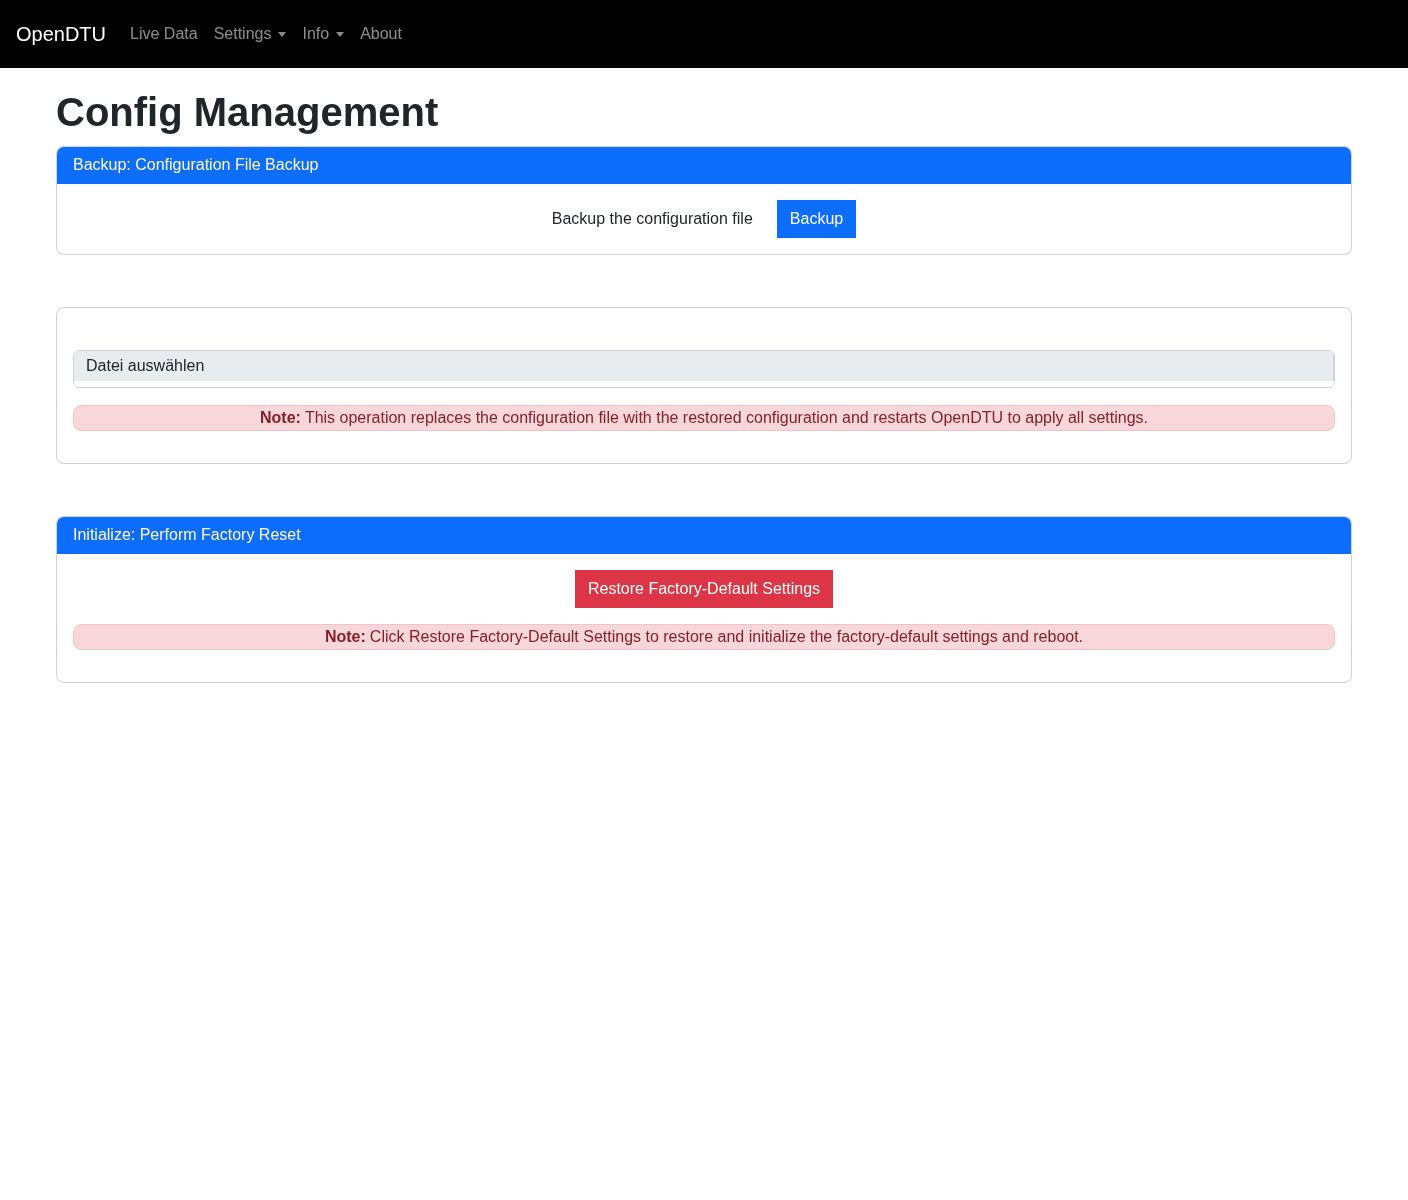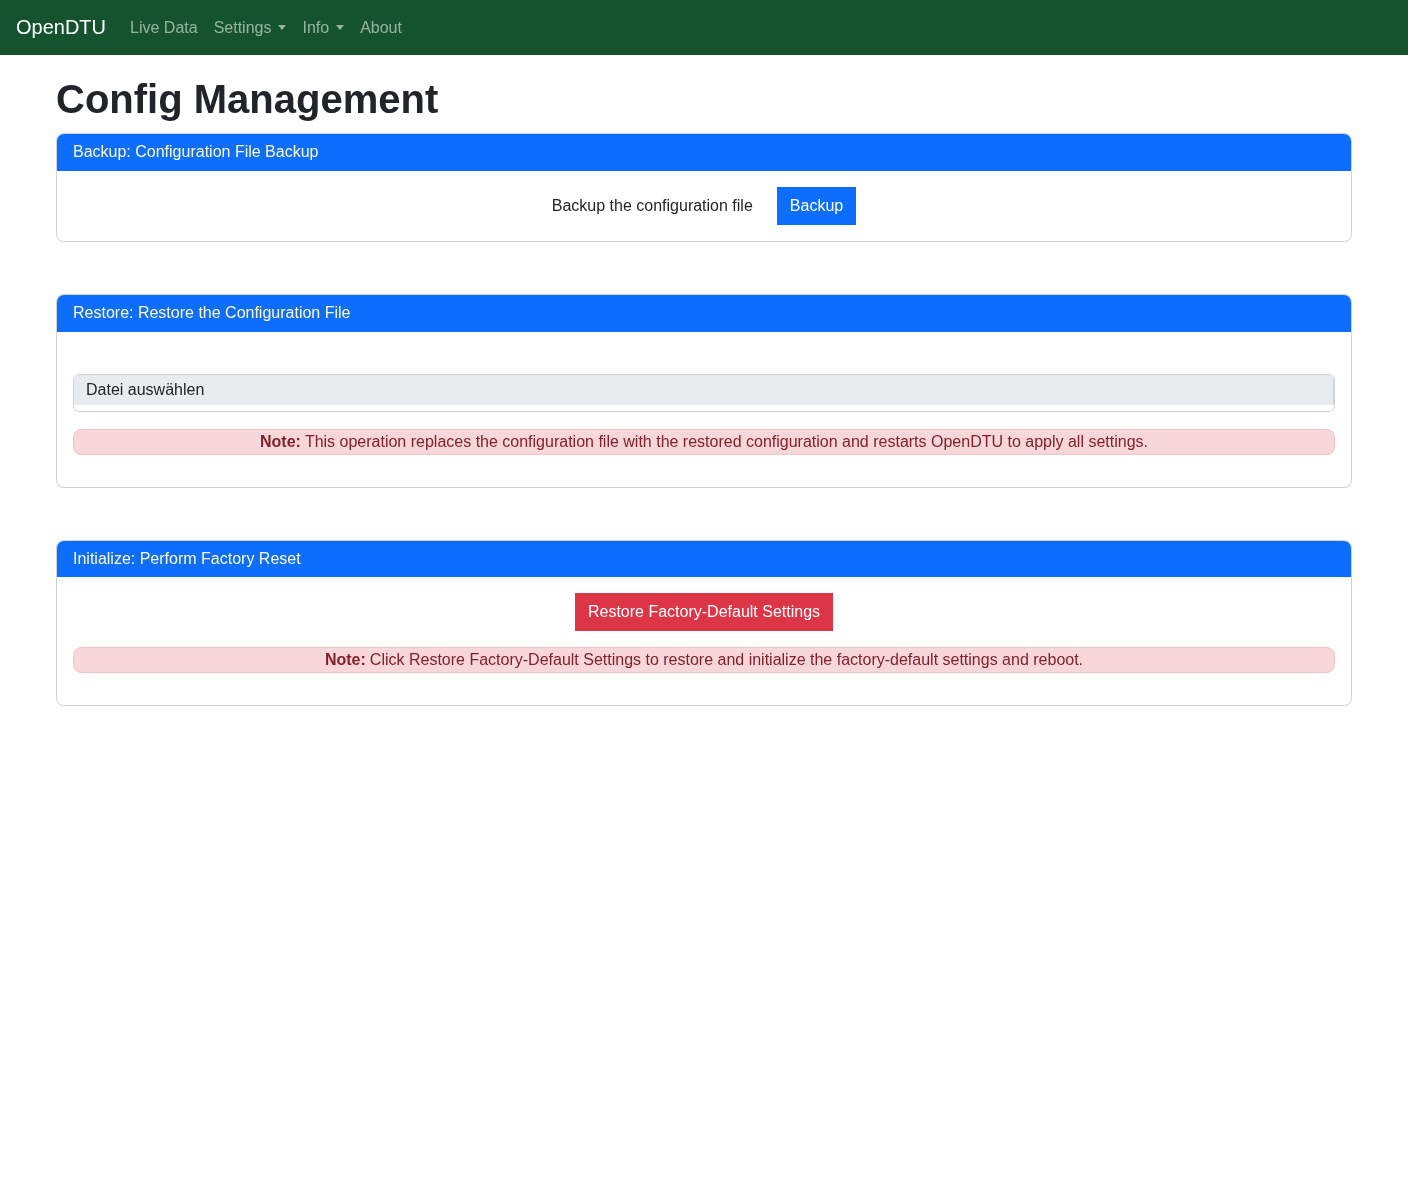--- a/index.html
+++ b/index.html
@@ -8,22 +8,22 @@
     background: #fff;
     font-family: "Liberation Sans", "DejaVu Sans", sans-serif;
     font-size: 16px;
     color: #212529;
     width: 1408px;
     min-height: 1200px;
   }
 
   
   .navbar {
-    background: #14532d;
-    height: 55px;
+    background: #000000;
+    height: 68px;
     display: flex;
     align-items: center;
     padding: 0 16px;
     text-align: center;
   }
   .brand {
     color: #fff;
     font-size: 20px;
     text-decoration: none;
     margin-right: 16px;
@@ -198,21 +198,20 @@
     <div class="card-header">Backup: Configuration File Backup</div>
     <div class="card-body">
       <div class="backup-row">
         <span>Backup the configuration file</span>
         <button class="btn btn-primary">Backup</button>
       </div>
     </div>
   </div>
 
   <div class="card restore-card">
-    <div class="card-header">Restore: Restore the Configuration File</div>
     <div class="card-body">
       <div class="file-input">
         <span class="file-btn">Datei auswählen</span>
         <span class="file-status">Keine ausgewählt</span>
       </div>
       <div class="alert-danger">
         <span class="note-label">Note:</span><span>This operation replaces the configuration file with the restored configuration and restarts OpenDTU to apply all settings.</span>
       </div>
     </div>
   </div>

